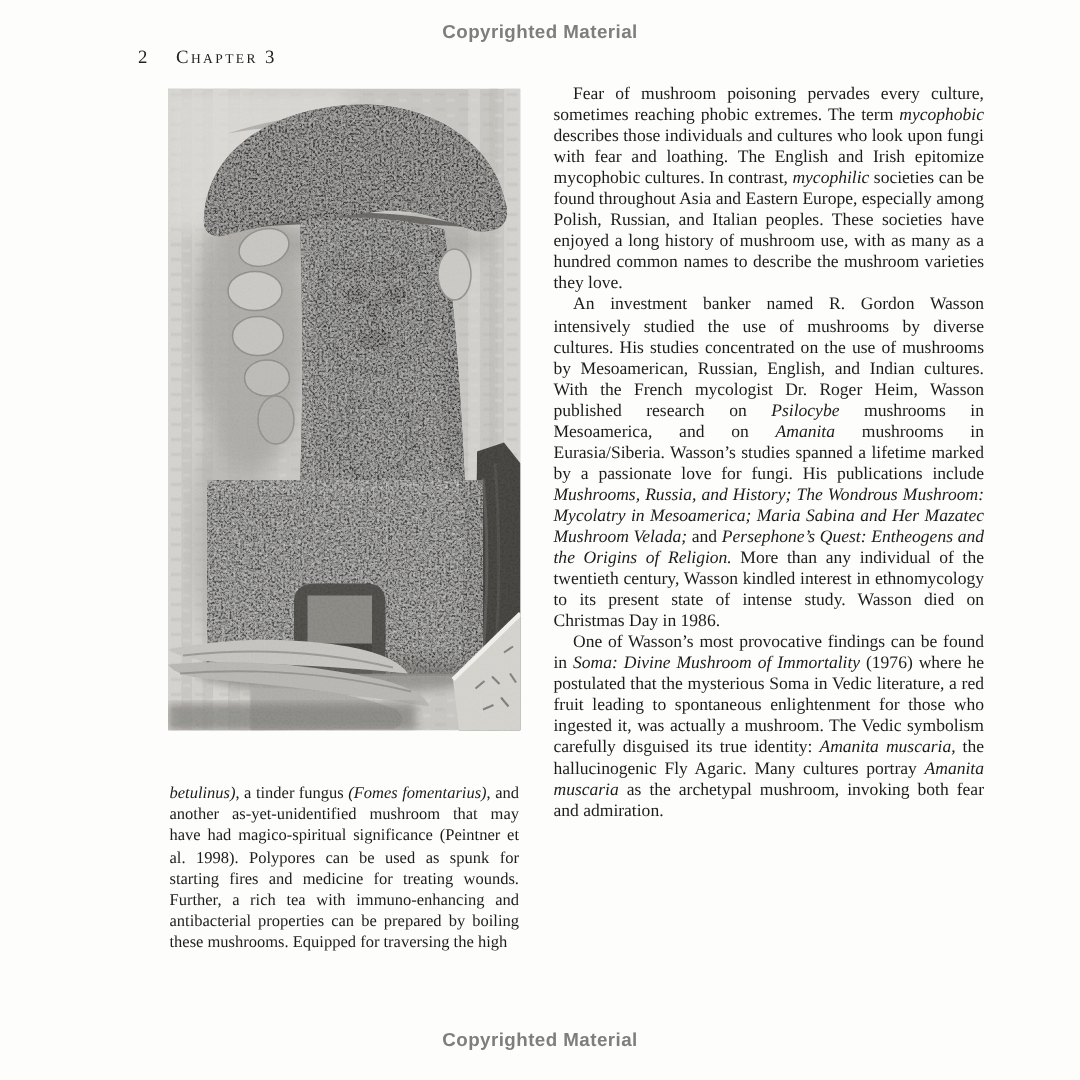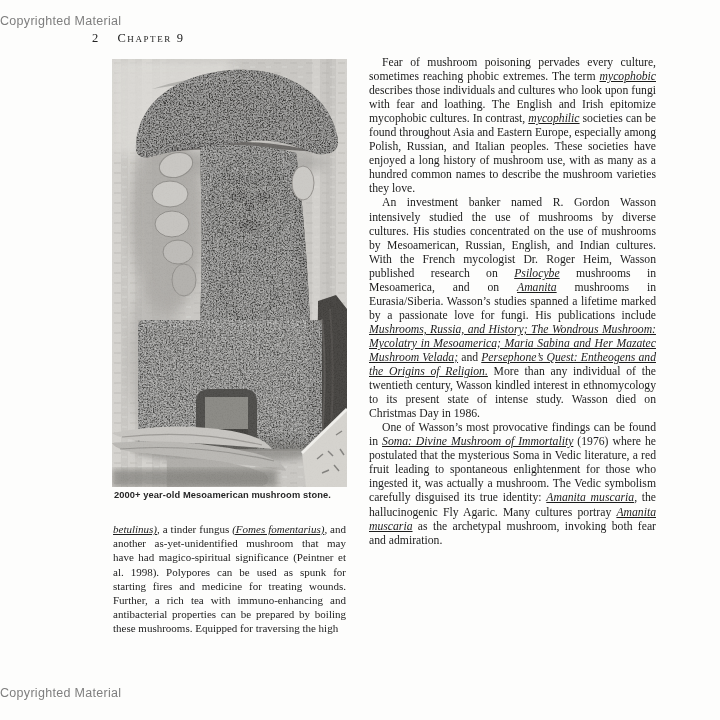--- a/index.html
+++ b/index.html
@@ -6,23 +6,23 @@
   body{
     width:720px;height:720px;
     background:#fdfdfc;
     font-family:"Liberation Serif", serif;
     color:#1e1e1e;
     position:relative;
     overflow:hidden;
   }
   .page{position:absolute;inset:0;}
   .copy{
-    position:absolute;left:0;right:0;
+    position:absolute;left:0;right:0;text-align:center;
     font-family:"Liberation Sans", sans-serif;
-    font-size:12.5px;font-weight:400;color:#7e7e7e;letter-spacing:.3px;
+    font-size:12.5px;font-weight:700;color:#7e7e7e;letter-spacing:.3px;
   }
   .copy.top{top:14px;}
   .copy.bottom{top:686px;}
   .header{
     position:absolute;top:31px;left:92px;
     font-size:12.5px;color:#222;
   }
   .header .pnum{display:inline-block;}
   .header .chap{
     display:inline-block;margin-left:16px;
@@ -39,40 +39,40 @@
     font-size:9.3px;font-weight:700;color:#262626;letter-spacing:.1px;
   }
   .col{
     position:absolute;
     text-align:justify;
     hyphens:auto;-webkit-hyphens:auto;
     color:#1c1c1c;
   }
   .col p.para{margin:0;}
   .col p.indent{text-indent:13px;}
-  .col .it{font-style:italic;text-decoration:underline;}
+  .col .it{font-style:italic;}
   .col.left{
     left:113px;top:522px;width:233px;
     font-size:11px;line-height:14.2px;
   }
   .col.right{
     left:369px;top:56px;width:287px;
     font-size:11.7px;line-height:14.05px;
   }
 </style>
 </head>
 <body>
 
 <div class="page">
 
   <div class="copy top">Copyrighted Material</div>
 
   <div class="header">
     <span class="pnum">2</span>
-    <span class="chap">Chapter 9</span>
+    <span class="chap">Chapter 3</span>
   </div>
 
   <figure class="photo">
     <svg viewBox="0 0 235 428" xmlns="http://www.w3.org/2000/svg">
       <defs>
         <filter id="specB" x="0" y="0" width="100%" height="100%">
           <feTurbulence type="fractalNoise" baseFrequency="0.55" numOctaves="3" seed="3"></feTurbulence>
           <feColorMatrix type="matrix" values="0 0 0 0 0  0 0 0 0 0  0 0 0 0 0  1.5 1.5 1.5 0 -1.4"></feColorMatrix>
         </filter>
         <filter id="specW" x="0" y="0" width="100%" height="100%">
@@ -190,21 +190,20 @@
               <path d="M222,406 l5,6"></path>
               <path d="M228,390 l4,6"></path>
           </g>
         </g>
 
         <rect x="0" y="0" width="235" height="428" filter="url(#specW)" opacity="0.05"></rect>
       </g>
     </svg>
   </figure>
 
-  <div class="caption">2000+ year-old Mesoamerican mushroom stone.</div>
 
   <div class="col left">
       <p class="para"><span class="it">betulinus)</span><span>, a tinder fungus </span><span class="it">(Fomes fomentarius)</span><span>, and another as-yet-unidentified mushroom that may have had magico-spiritual significance (Peintner et al. 1998). Polypores can be used as spunk for starting fires and medicine for treating wounds. Further, a rich tea with immuno-enhancing and antibacterial properties can be prepared by boiling these mushrooms. Equipped for traversing the high</span></p>
     </div>
 
   <div class="col right">
       <p class="para indent"><span>Fear of mushroom poisoning pervades every culture, sometimes reaching phobic extremes. The term </span><span class="it">mycophobic</span><span> describes those individuals and cultures who look upon fungi with fear and loathing. The English and Irish epitomize mycophobic cultures. In contrast, </span><span class="it">mycophilic</span><span> societies can be found throughout Asia and Eastern Europe, especially among Polish, Russian, and Italian peoples. These societies have enjoyed a long history of mushroom use, with as many as a hundred common names to describe the mushroom varieties they love.</span></p>
       <p class="para indent"><span>An investment banker named R. Gordon Wasson intensively studied the use of mushrooms by diverse cultures. His studies concentrated on the use of mushrooms by Mesoamerican, Russian, English, and Indian cultures. With the French mycologist Dr. Roger Heim, Wasson published research on </span><span class="it">Psilocybe</span><span> mushrooms in Mesoamerica, and on </span><span class="it">Amanita</span><span> mushrooms in Eurasia/Siberia. Wasson’s studies spanned a lifetime marked by a passionate love for fungi. His publications include </span><span class="it">Mushrooms, Russia, and History; The Wondrous Mushroom: Mycolatry in Mesoamerica; Maria Sabina and Her Mazatec Mushroom Velada;</span><span> and </span><span class="it">Persephone’s Quest: Entheogens and the Origins of Religion.</span><span> More than any individual of the twentieth century, Wasson kindled interest in ethnomycology to its present state of intense study. Wasson died on Christmas Day in 1986.</span></p>
       <p class="para indent"><span>One of Wasson’s most provocative findings can be found in </span><span class="it">Soma: Divine Mushroom of Immortality</span><span> (1976) where he postulated that the mysterious Soma in Vedic literature, a red fruit leading to spontaneous enlightenment for those who ingested it, was actually a mushroom. The Vedic symbolism carefully disguised its true identity: </span><span class="it">Amanita muscaria</span><span>, the hallucinogenic Fly Agaric. Many cultures portray </span><span class="it">Amanita muscaria</span><span> as the archetypal mushroom, invoking both fear and admiration.</span></p>
     </div>

